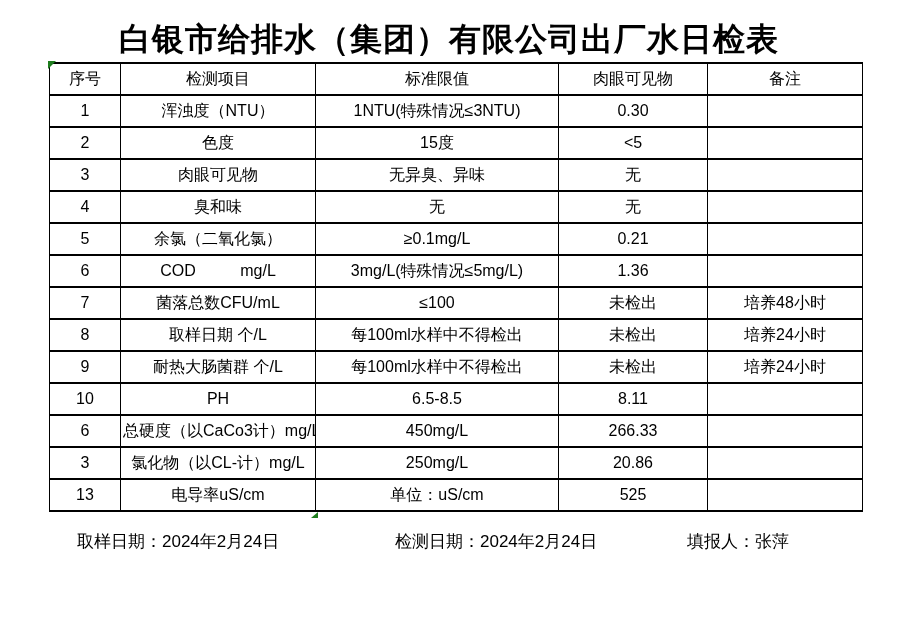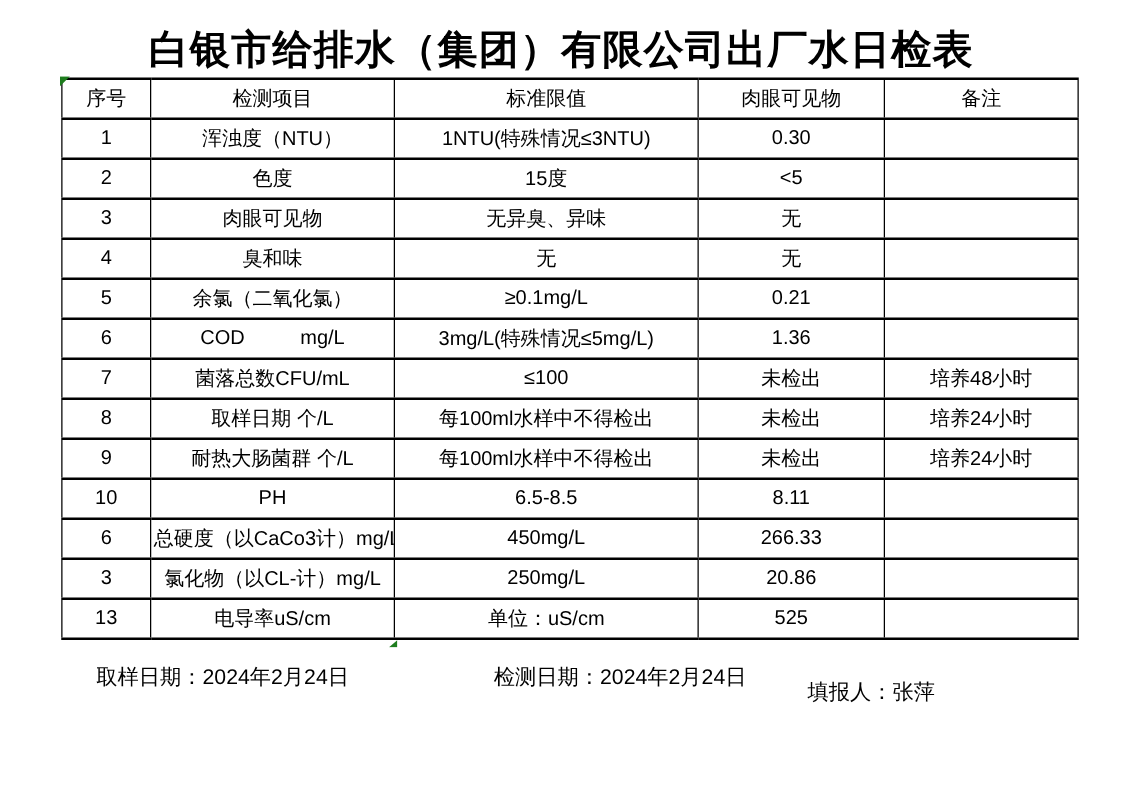--- a/index.html
+++ b/index.html
@@ -76,21 +76,21 @@
     top: 530px;
     left: 0;
     width: 898px;
     height: 26px;
     font-size: 17px;
     white-space: nowrap;
   }
   .footer .f-item { position: absolute; top: 0; }
   .footer .f-sample   { left: 77px;  }
   .footer .f-test     { left: 395px; text-align: right; }
-  .footer .f-reporter { left: 646px; margin-top: 12px; }
+  .footer .f-reporter { left: 687px; }
 </style>
 </head>
 <body>
 
 <h1 class="title">白银市给排水（集团）有限公司出厂水日检表</h1>
 
 <div class="table-wrap">
   <div class="corner-marker" style="background: rgb(30, 125, 30);"></div>
   <table class="daily-check">
     <colgroup>

